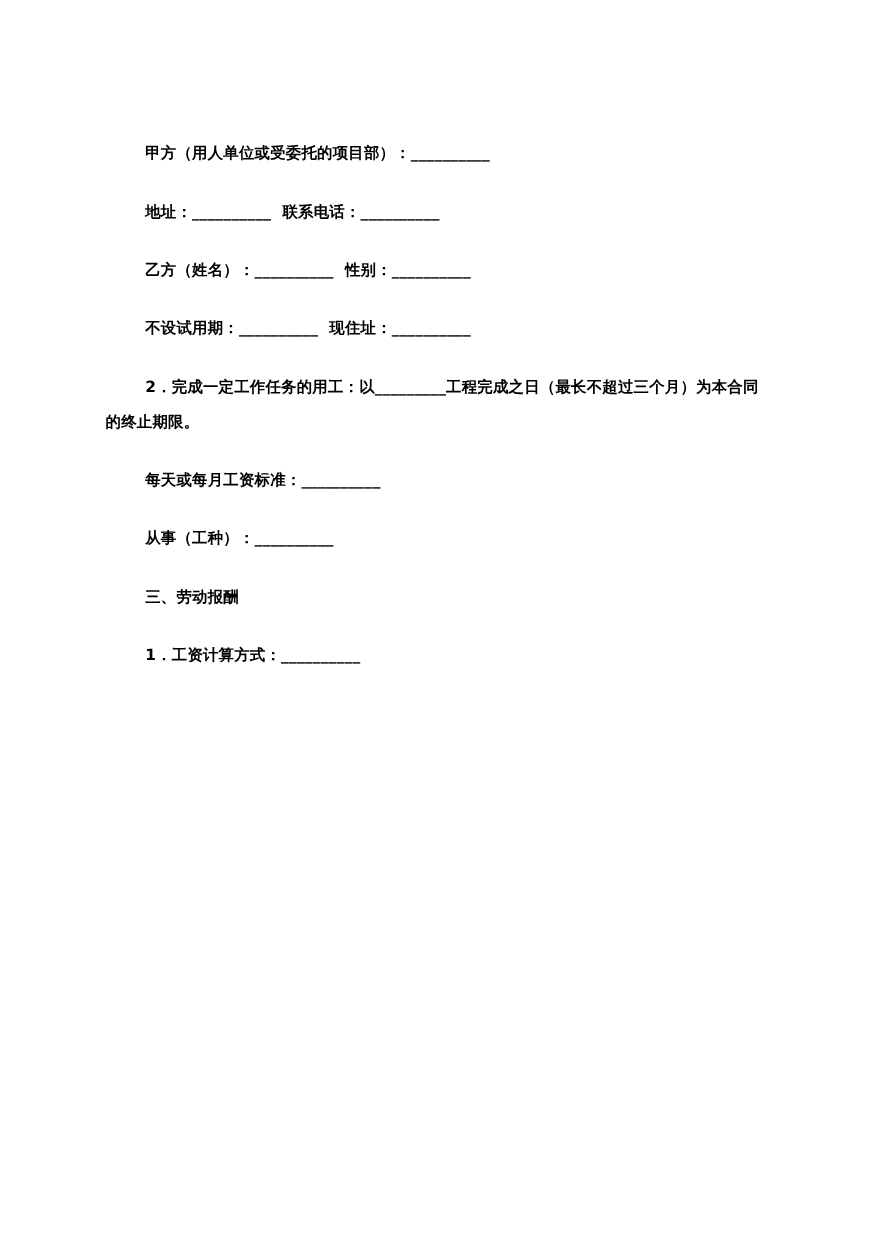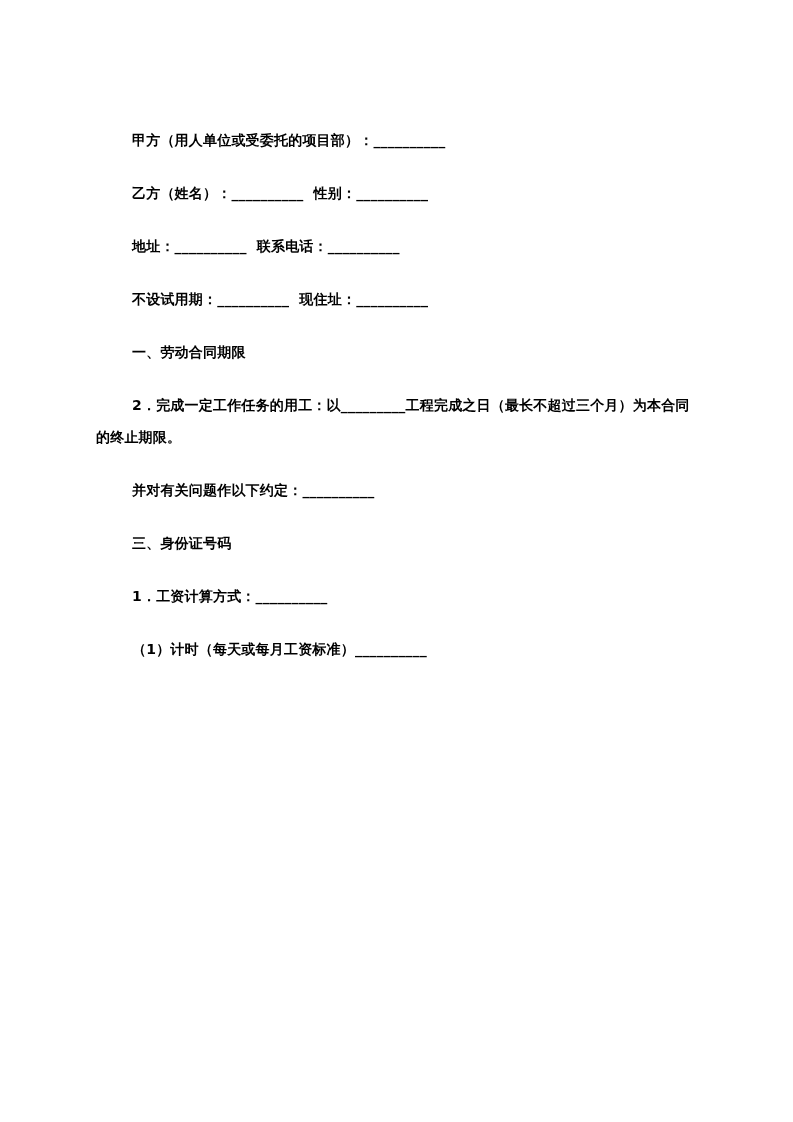--- a/index.html
+++ b/index.html
@@ -27,22 +27,21 @@
     white-space: pre-wrap;
     word-break: break-all;
     letter-spacing: 0.2px;
   }
 </style>
 </head>
 <body>
 
 <div class="page">
   <p>甲方（用人单位或受委托的项目部）：__________</p>
+  <p>地址：__________  联系电话：__________</p>
   <p>乙方（姓名）：__________  性别：__________</p>
-  <p>地址：__________  联系电话：__________</p>
   <p>不设试用期：__________  现住址：__________</p>
-  <p>一、劳动合同期限</p>
   <p>2．完成一定工作任务的用工：以_________工程完成之日（最长不超过三个月）为本合同的终止期限。</p>
-  <p>并对有关问题作以下约定：__________</p>
-  <p>三、身份证号码</p>
+  <p>每天或每月工资标准：__________</p>
+  <p>从事（工种）：__________</p>
+  <p>三、劳动报酬</p>
   <p>1．工资计算方式：__________</p>
-  <p>（1）计时（每天或每月工资标准）__________</p>
 </div>
 
 </body></html>

